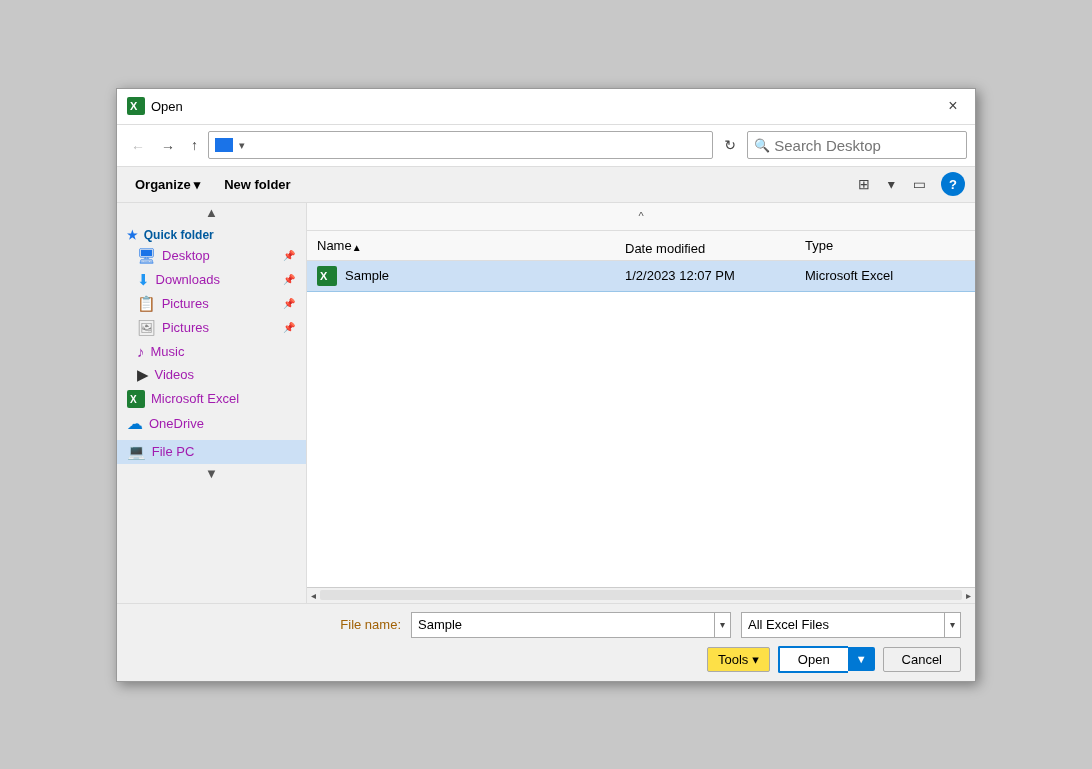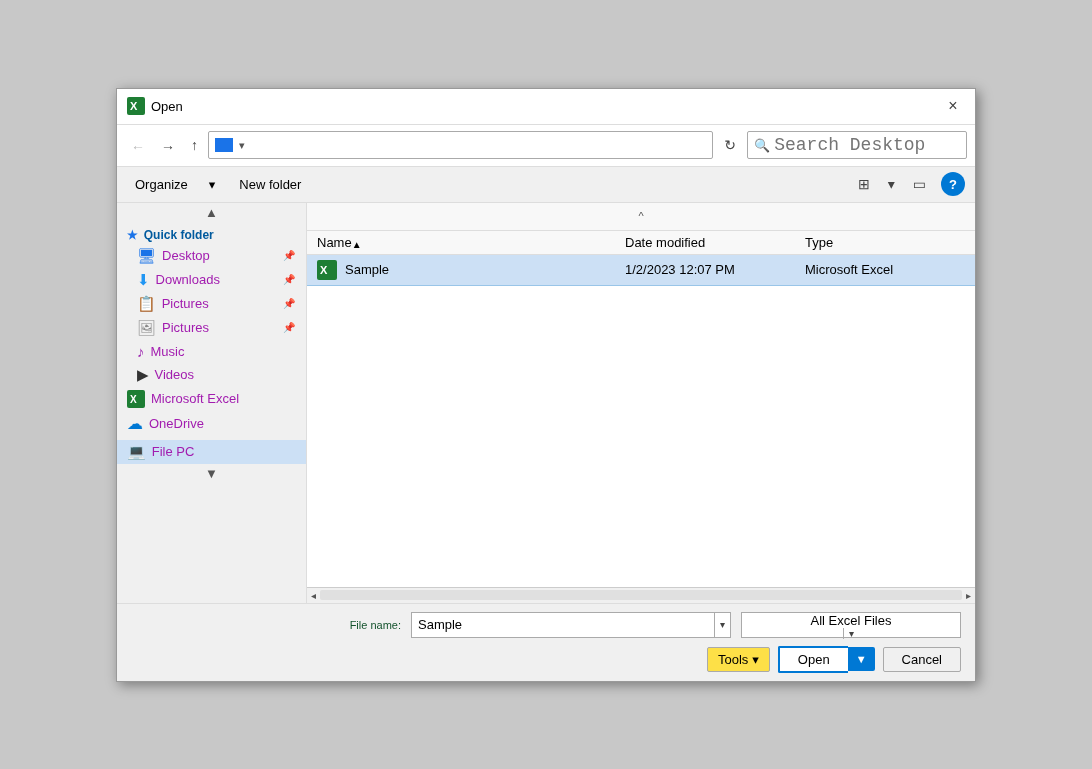--- a/index.html
+++ b/index.html
@@ -113,25 +113,24 @@
       background: #fff;
       height: 28px;
       width: 220px;
       padding: 0 6px;
       border-radius: 2px;
     }
     .search-icon { color: #666; margin-right: 4px; font-size: 13px; }
     .search-input {
       border: none;
       outline: none;
-      font-size: 18px;
+      font-size: 15px;
       color: #1d4ed8;
       background: transparent;
       width: 100%;
-      font-family: Liberation Mono, monospace;
     }
 
     
     .toolbar {
       background: #f0f0f0;
       display: flex;
       align-items: center;
       padding: 4px 10px;
       border-bottom: 1px solid #ddd;
       gap: 8px;
@@ -139,21 +138,22 @@
     }
     .toolbar-btn {
       background: none;
       border: none;
       cursor: pointer;
       font-size: 13px;
       padding: 3px 8px;
       border-radius: 2px;
       display: flex;
       align-items: center;
-      gap: 21px;
+      gap: 3px;
+      font-weight: bold;
     }
     .toolbar-divider {
       flex: 1;
     }
     .view-btns {
       display: flex;
       align-items: center;
       gap: 4px;
     }
     .view-btn {
@@ -262,21 +262,21 @@
     .col-headers {
       display: flex;
       align-items: center;
       padding: 4px 10px;
       background: #f8f8f8;
       border-bottom: 1px solid #ddd;
       font-size: 13px;
       color: #000;
     }
     .col-name { flex: 1; cursor: pointer; display: flex; align-items: flex-end; gap: 0; }
-    .col-date { width: 180px; cursor: pointer; }
+    .col-date { width: 180px; cursor: pointer; margin-top: 6px; }
     .col-type { width: 160px; cursor: pointer; }
     .file-list {
       flex: 1;
       overflow-y: auto;
       background: #fff;
     }
     .file-row {
       display: flex;
       align-items: center;
       padding: 5px 10px;
@@ -322,22 +322,22 @@
       flex-direction: column;
       gap: 8px;
     }
     .file-name-row {
       display: flex;
       align-items: center;
       gap: 10px;
       justify-content: flex-end;
     }
     .file-name-label {
-      font-size: 11px;
-      color: #14532d;
+      font-size: 13px;
+      color: #a16207;
       white-space: nowrap;
     }
     .file-name-input-wrapper {
       display: flex;
       align-items: center;
       border: 1px solid #aaa;
       background: #fff;
       height: 26px;
       width: 320px;
     }
@@ -356,21 +356,20 @@
       color: #444;
       cursor: pointer;
     }
     .file-type-dropdown {
       display: flex;
       align-items: center;
       border: 1px solid #aaa;
       background: #fff;
       height: 26px;
       width: 220px;
-      flex-direction: column;
     }
     .file-type-text {
       flex: 1;
       font-size: 13px;
       padding: 0 6px;
     }
     .file-type-chevron {
       border-left: 1px solid #aaa;
       height: 100%;
       display: flex;

